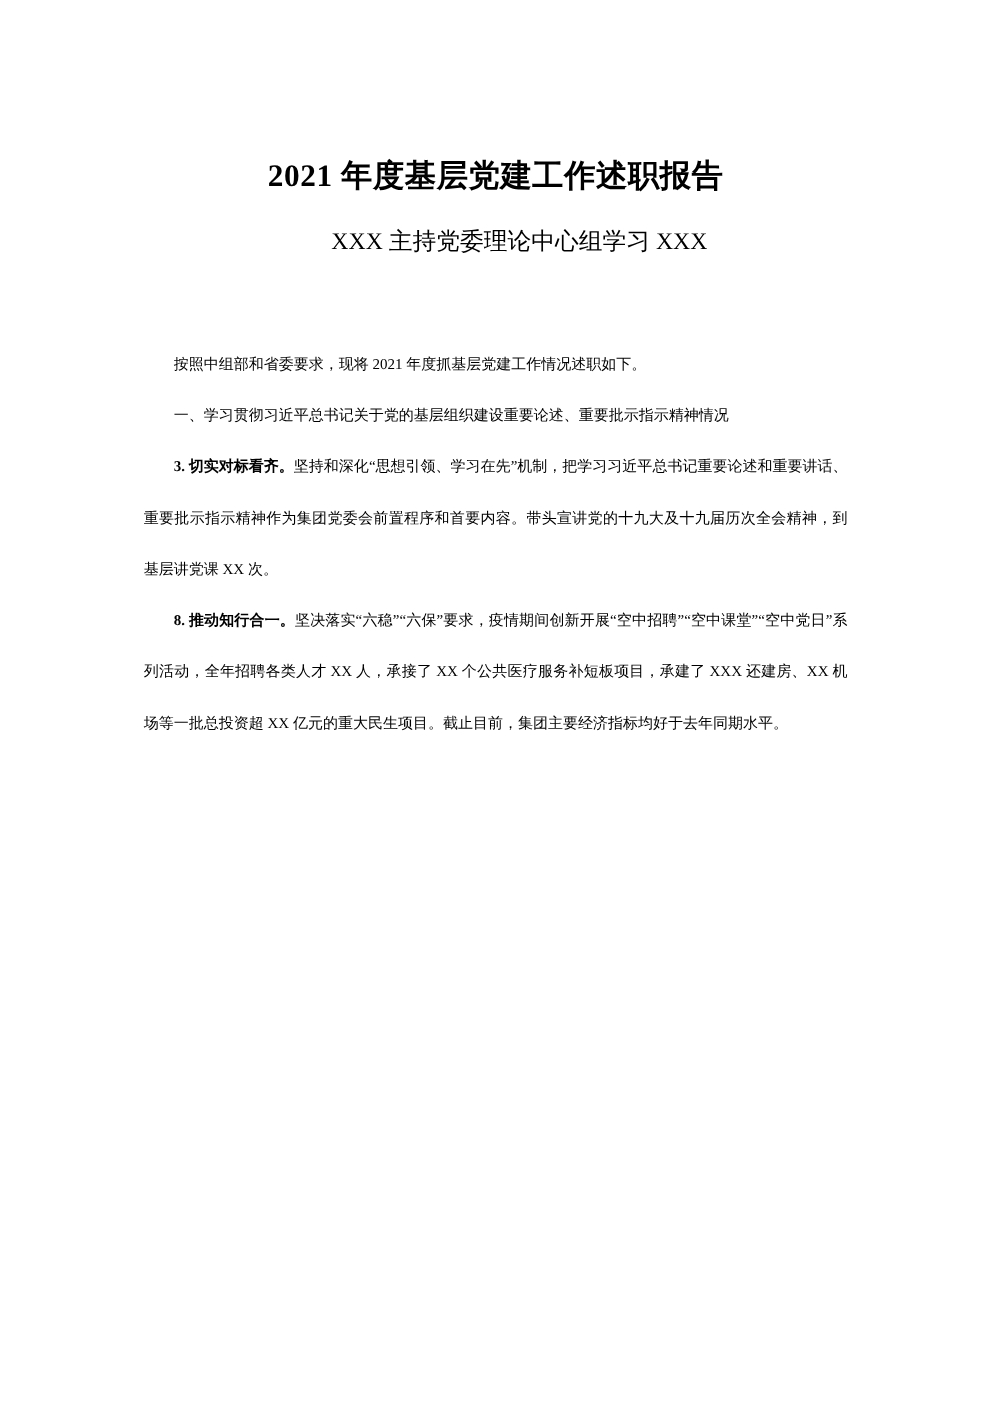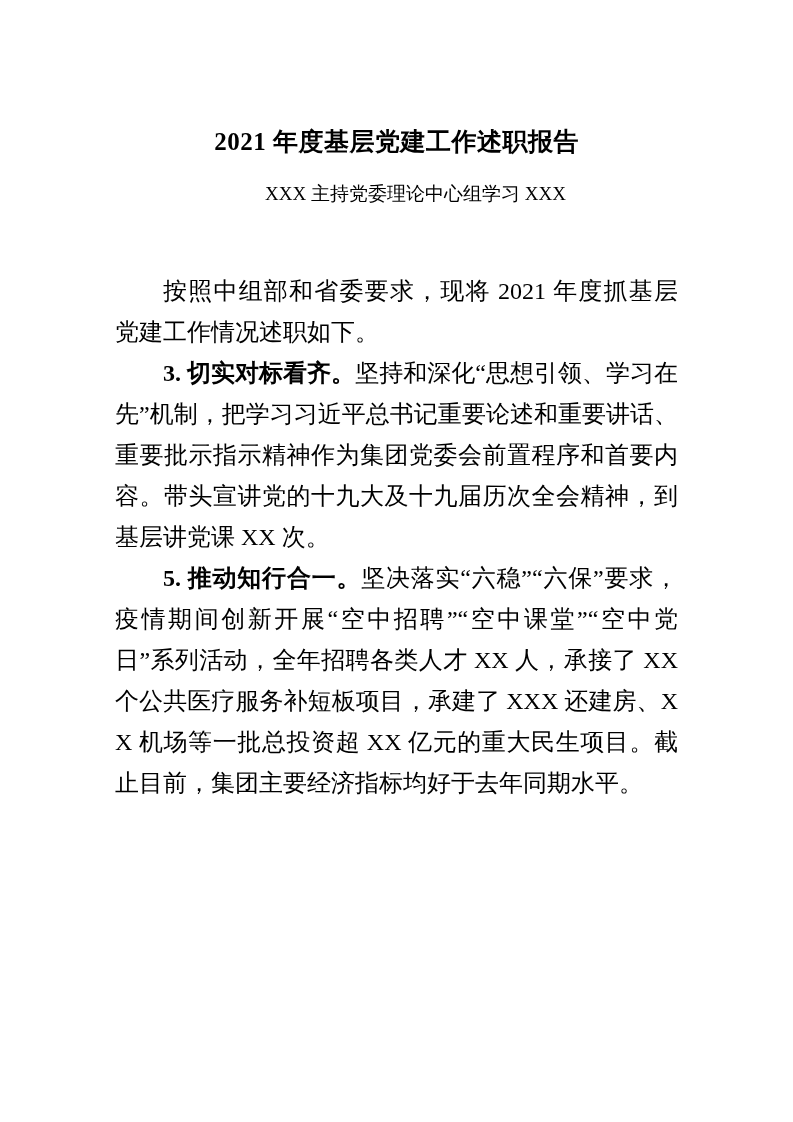--- a/index.html
+++ b/index.html
@@ -35,21 +35,21 @@
     line-height: 28px;
     text-align: center;
     
     text-indent: 2em;
   }
   .doc-body {
     margin-top: 63px;
   }
   .doc-body p {
     margin: 0;
-    font-size: 24px;
+    font-size: 12px;
     line-height: 41px;
     text-align: justify;
     text-justify: inter-character;
     text-indent: 2em;
     word-break: break-all;
   }
   .doc-body p .lead {
     font-weight: bold;
   }
 </style>
@@ -59,21 +59,22 @@
 <div class="page">
 
   <h1 class="doc-title">2021 年度基层党建工作述职报告</h1>
 
   <div class="doc-subtitle">XXX 主持党委理论中心组学习 XXX</div>
 
   <div class="doc-body">
 
     <p><span>按照中组部和省委要求，现将 2021 年度抓基层党建工作情况述职如下。</span></p>
 
+    <p><span>一、学习贯彻习近平总书记关于党的基层组织建设重要论述、重要批示指示精神情况</span></p>
 
     <p><b class="lead">3. 切实对标看齐。</b><span>坚持和深化“思想引领、学习在先”机制，把学习习近平总书记重要论述和重要讲话、重要批示指示精神作为集团党委会前置程序和首要内容。带头宣讲党的十九大及十九届历次全会精神，到基层讲党课 XX 次。</span></p>
 
 
-    <p><b class="lead">5. 推动知行合一。</b><span>坚决落实“六稳”“六保”要求，疫情期间创新开展“空中招聘”“空中课堂”“空中党日”系列活动，全年招聘各类人才 XX 人，承接了 XX 个公共医疗服务补短板项目，承建了 XXX 还建房、XX 机场等一批总投资超 XX 亿元的重大民生项目。截止目前，集团主要经济指标均好于去年同期水平。</span></p>
+    <p><b class="lead">8. 推动知行合一。</b><span>坚决落实“六稳”“六保”要求，疫情期间创新开展“空中招聘”“空中课堂”“空中党日”系列活动，全年招聘各类人才 XX 人，承接了 XX 个公共医疗服务补短板项目，承建了 XXX 还建房、XX 机场等一批总投资超 XX 亿元的重大民生项目。截止目前，集团主要经济指标均好于去年同期水平。</span></p>
 
 
   </div>
 </div>
 
 </body></html>

